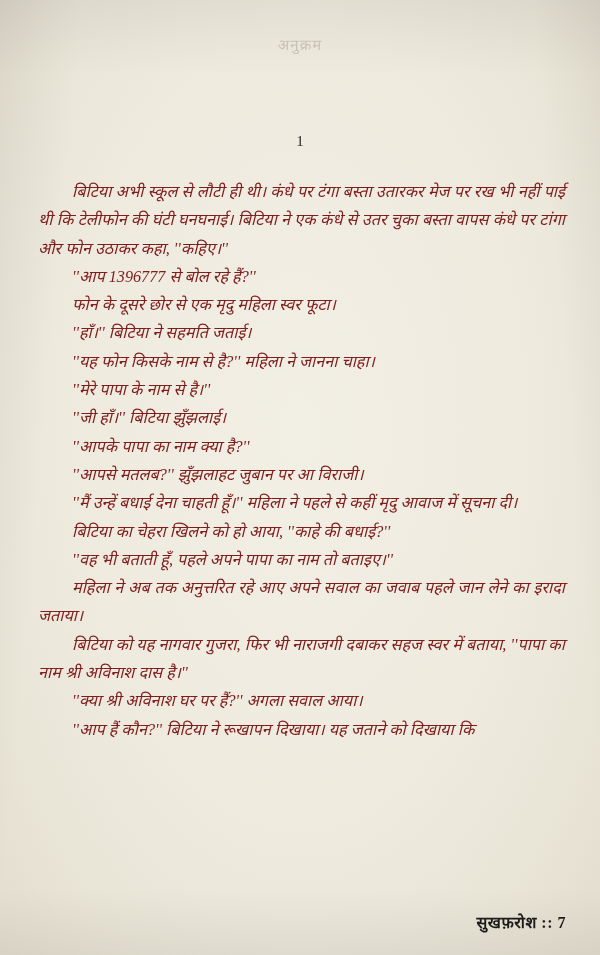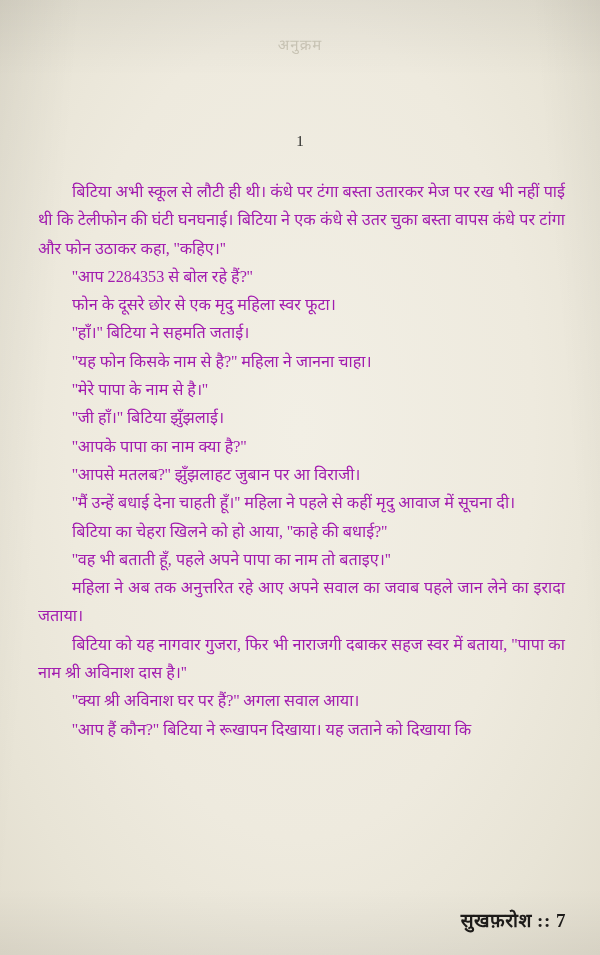--- a/index.html
+++ b/index.html
@@ -64,57 +64,58 @@
     color: #2a2a28;
   }
 
   .body-text {
     position: absolute;
     top: 178px;
     left: 38px;
     width: 527px;
     font-size: 16.2px;
     line-height: 28.3px;
-    color: #a21caf;
+    color: #7f1d1d;
     text-align: justify;
     text-justify: inter-word;
+    font-style: italic;
   }
   .body-text p {
     margin: 0;
   }
   .body-text p.ind {
     text-indent: 34px;
   }
 
   .footer {
     position: absolute;
     bottom: 22px;
     right: 34px;
-    font-size: 19px;
+    font-size: 16px;
     font-weight: bold;
     color: #1d1b19;
     letter-spacing: 0.5px;
   }
 </style>
 </head>
 <body>
 
 <div class="paper"></div>
 
 <div class="page">
 
   <div class="bleed">
     <div class="l1">अनुक्रम</div>
   </div>
 
   <div class="page-number">1</div>
 
   <div class="body-text">
     <p class="ind">बिटिया अभी स्कूल से लौटी ही थी। कंधे पर टंगा बस्ता उतारकर मेज पर रख भी नहीं पाई थी कि टेलीफोन की घंटी घनघनाई। बिटिया ने एक कंधे से उतर चुका बस्ता वापस कंधे पर टांगा और फोन उठाकर कहा, ''कहिए।''</p>
-    <p class="ind">''आप 2284353 से बोल रहे हैं?''</p>
+    <p class="ind">''आप 1396777 से बोल रहे हैं?''</p>
     <p class="ind">फोन के दूसरे छोर से एक मृदु महिला स्वर फूटा।</p>
     <p class="ind">''हाँ।'' बिटिया ने सहमति जताई।</p>
     <p class="ind">''यह फोन किसके नाम से है?'' महिला ने जानना चाहा।</p>
     <p class="ind">''मेरे पापा के नाम से है।''</p>
     <p class="ind">''जी हाँ।'' बिटिया झुँझलाई।</p>
     <p class="ind">''आपके पापा का नाम क्या है?''</p>
     <p class="ind">''आपसे मतलब?'' झुँझलाहट जुबान पर आ विराजी।</p>
     <p class="ind">''मैं उन्हें बधाई देना चाहती हूँ।'' महिला ने पहले से कहीं मृदु आवाज में सूचना दी।</p>
     <p class="ind">बिटिया का चेहरा खिलने को हो आया, ''काहे की बधाई?''</p>
     <p class="ind">''वह भी बताती हूँ, पहले अपने पापा का नाम तो बताइए।''</p>

